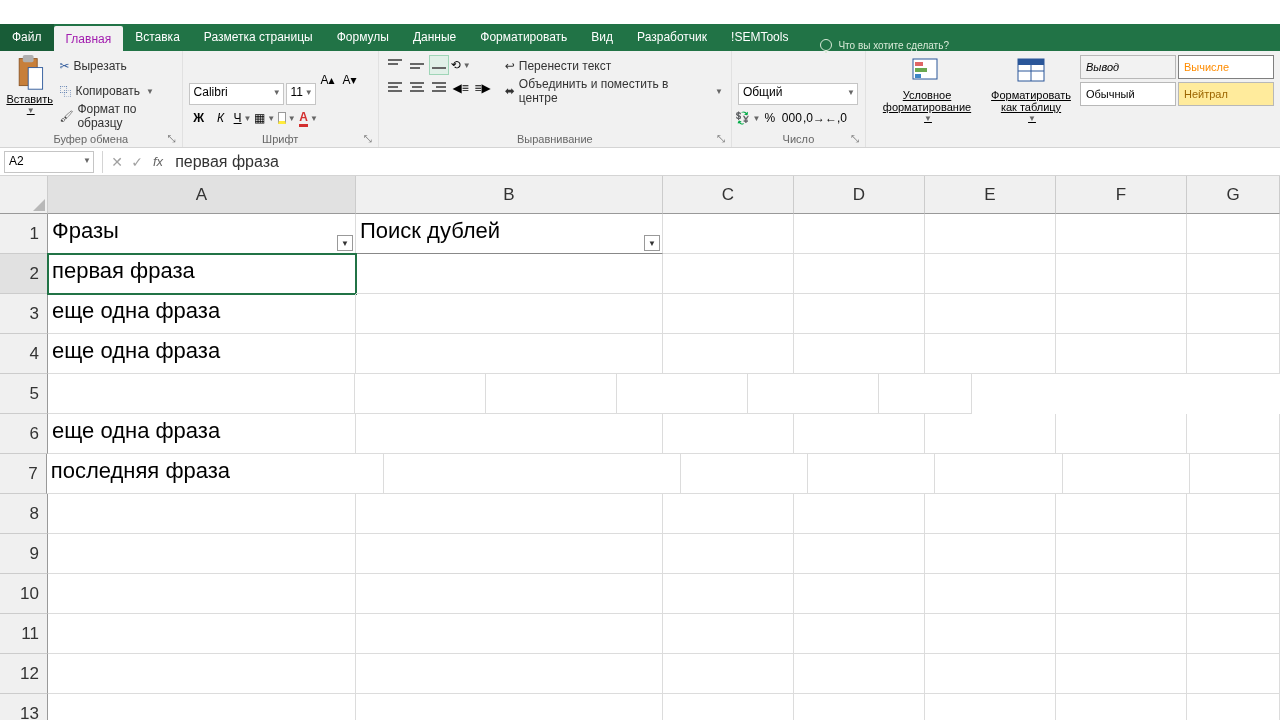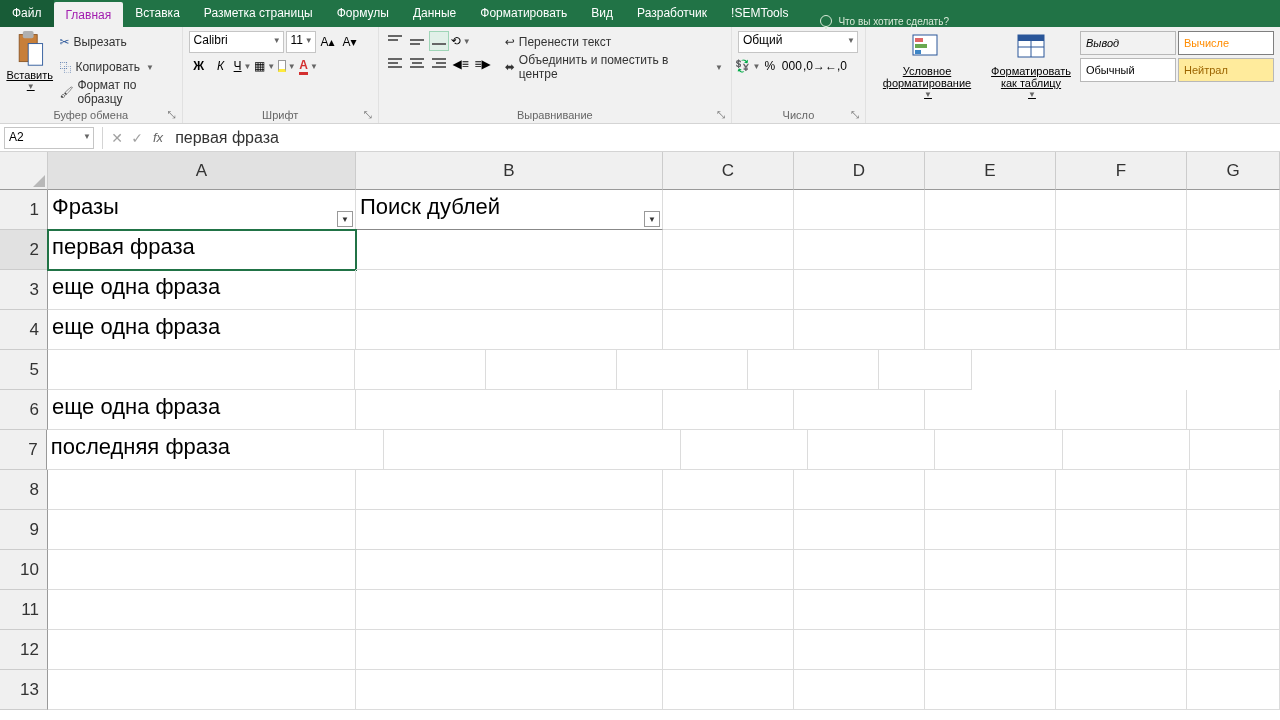--- a/index.html
+++ b/index.html
@@ -1,21 +1,21 @@
 <!DOCTYPE html>
 <html><head>
 <meta charset="utf-8">
 <style>
 * { margin: 0; padding: 0; box-sizing: border-box; font-family: "Segoe UI", Arial, sans-serif; }
 body { width: 1280px; height: 720px; overflow: hidden; background: #fff; user-select: none; }
 
 
 .tabs {
   display: flex; align-items: stretch; height: 27px;
-  background: #217346; color: #fff; font-size: 12px;
+  background: #217346; color: #fff; font-size: 12px; margin-top: 24px;
 }
 .tab { padding: 6px 12px 0 12px; cursor: pointer; }
 .tab.file { background: #185c37; }
 .tab.active { background: #f1f1f1; color: #a21caf; border-radius: 2px 2px 0 0; margin-top: 2px; height: 25px; }
 .tellme { margin-left: 20px; display: flex; align-items: flex-end; gap: 6px; color: #d9ead8; font-size: 10px; }
 .bulb { width: 12px; height: 12px; border: 1px solid #d9ead8; border-radius: 50%; position: relative; }
 .bulb::after { content:""; position:absolute; left:4px; bottom:-3px; width:2px; height:3px; background:#d9ead8; }
 
 
 .ribbon {
@@ -35,20 +35,21 @@
 .bigbtn span { }
 
 .col { display:flex; flex-direction:column; gap:3px; }
 .row { display:flex; align-items:center; gap:2px; }
 .smallbtn { display:flex; align-items:center; gap:4px; font-size:12px; color:#333; cursor:pointer; padding:0 2px; height:22px; }
 .dd-arrow { font-size:8px; color:#666; margin-left:2px; }
 
 .fontbox, .sizebox, .numfmt {
   height:22px; border:1px solid #c5c5c5; background:#fff; font-size:12px; padding:1px 16px 9px 4px;
   position:relative;
+  margin-top:28px;
 }
 .fontbox { width:95px; }
 .sizebox { width:30px; }
 .numfmt { width:120px; }
 .combo-caret { position:absolute; right:2px; top:4px; font-size:8px; color:#666; }
 
 .sq { width:20px; height:20px; border:1px solid transparent; display:flex; align-items:center; justify-content:center; font-size:12px; cursor:pointer; }
 .sq.pressed { border:1px solid #9fd5b7; background:#e1f0e8; }
 
 .clipboard-glyph { width:30px; height:36px; }

